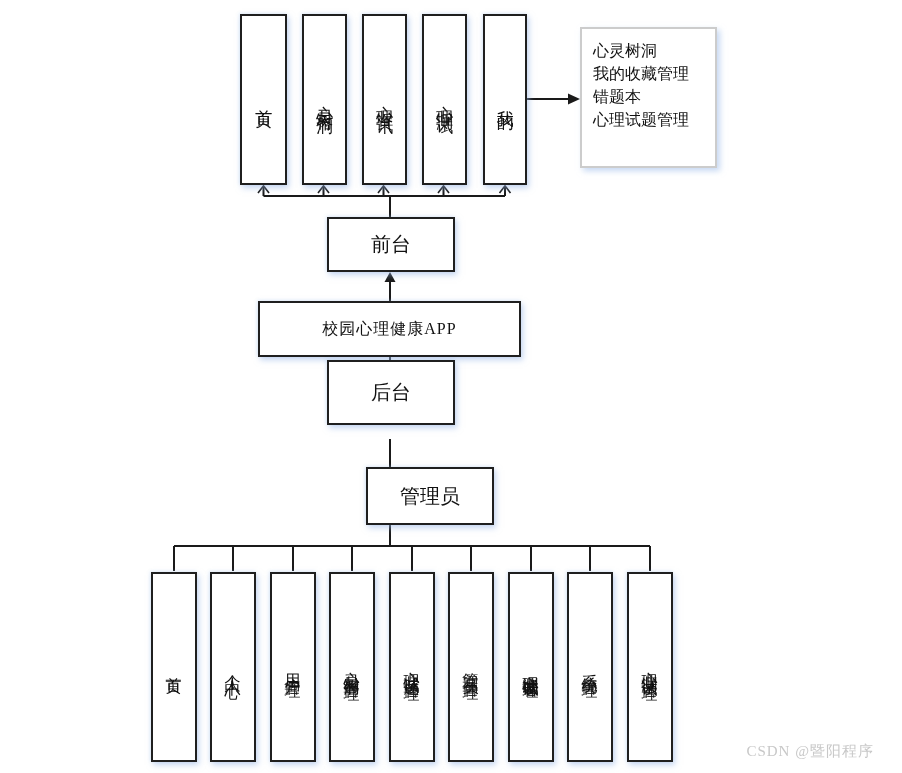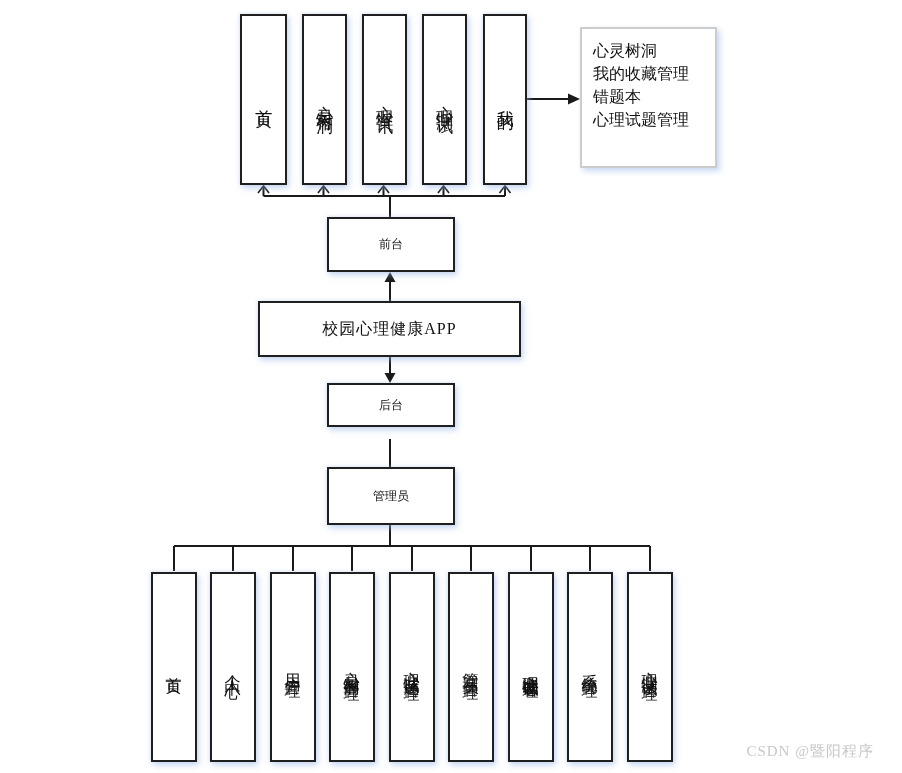--- a/index.html
+++ b/index.html
@@ -16,21 +16,21 @@
   .vtext{
     writing-mode:vertical-rl;text-orientation:upright;
     font-size:17px;letter-spacing:4px;line-height:1.15;max-height:160px;
   }
   .vtext-sm{
     writing-mode:vertical-rl;text-orientation:upright;
     font-size:16px;letter-spacing:3px;line-height:1.2;max-height:170px;
   }
   .top-box{top:14px;height:171px;width:45px;}
   .bottom-box{top:572px;height:190px;width:46px;}
-  .mid-box{left:327px;width:128px;height:55px;font-size:12px;}
+  .mid-box{left:327px;width:128px;height:55px;font-size:20px;}
   .app-box{left:258px;top:301px;width:263px;height:56px;font-size:16px;letter-spacing:1px;}
   .submenu-box{
     position:absolute;left:580px;top:27px;width:137px;height:141px;box-sizing:border-box;
     background:#fff;border:2px solid #cccccc;
     box-shadow:3px 3px 6px rgba(160,190,235,.6);
     padding:10px 0 0 11px;font-size:16px;line-height:23px;
   }
   .submenu-box div{white-space:nowrap;}
   .watermark{
     position:absolute;right:28px;top:742px;font-size:15px;color:#c8c8c8;
@@ -110,24 +110,24 @@
     <div>错题本</div>
     <div>心理试题管理</div>
   </div>
 
   <div class="box mid-box" style="top:217px;">
     <span>前台</span>
   </div>
   <div class="box app-box">
     <span>校园心理健康APP</span>
   </div>
-  <div class="box mid-box" style="top:383px;height:44px;">
+  <div class="box mid-box" style="top:360px;height:65px;">
     <span>后台</span>
   </div>
-  <div class="box mid-box" style="top:467px;height:58px;">
+  <div class="box mid-box" style="top:467px;height:58px;margin-left:39px;">
     <span>管理员</span>
   </div>
 
   <div class="box bottom-box" style="left:151px;">
     <span class="vtext-sm">首页</span>
   </div>
   <div class="box bottom-box" style="left:210px;">
     <span class="vtext-sm">个人中心</span>
   </div>
   <div class="box bottom-box" style="left:270px;">

